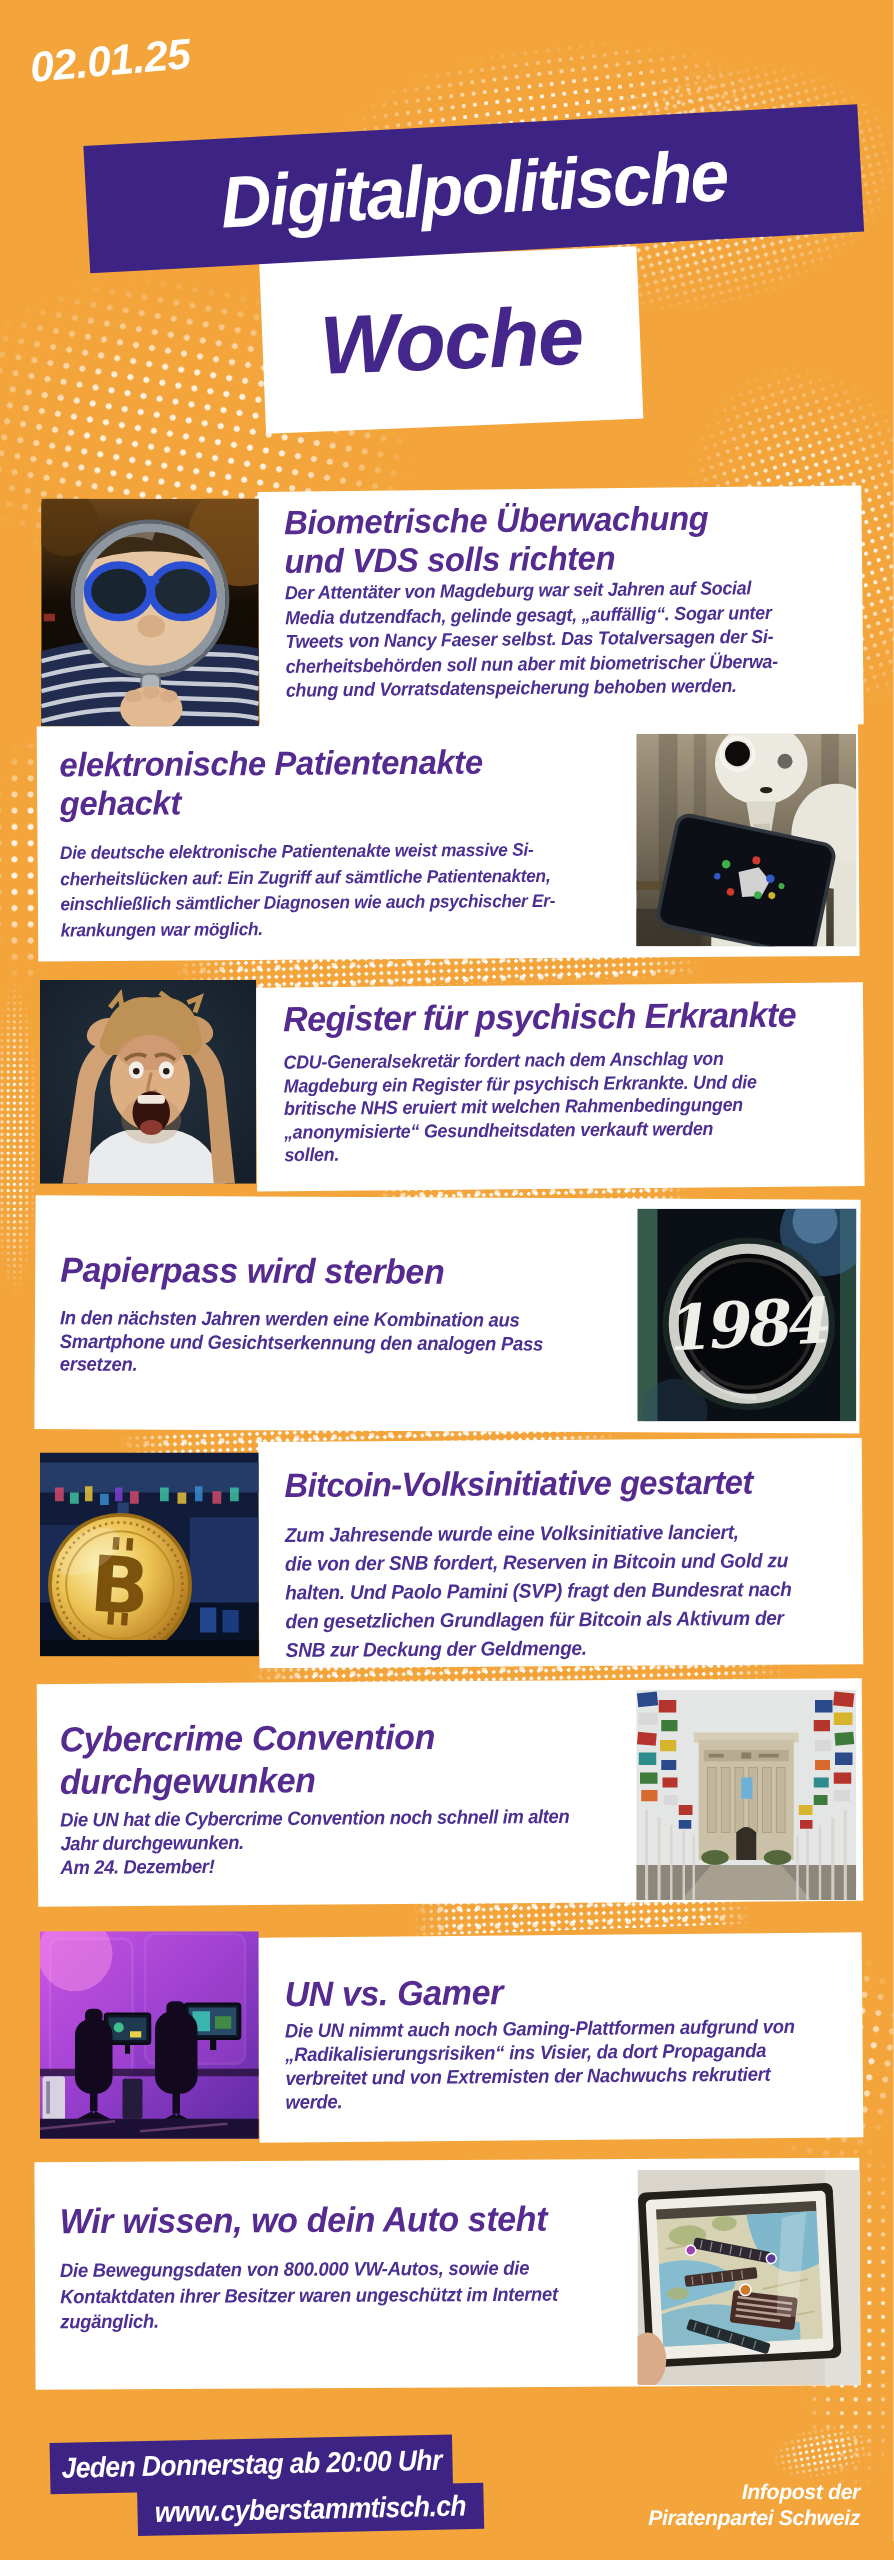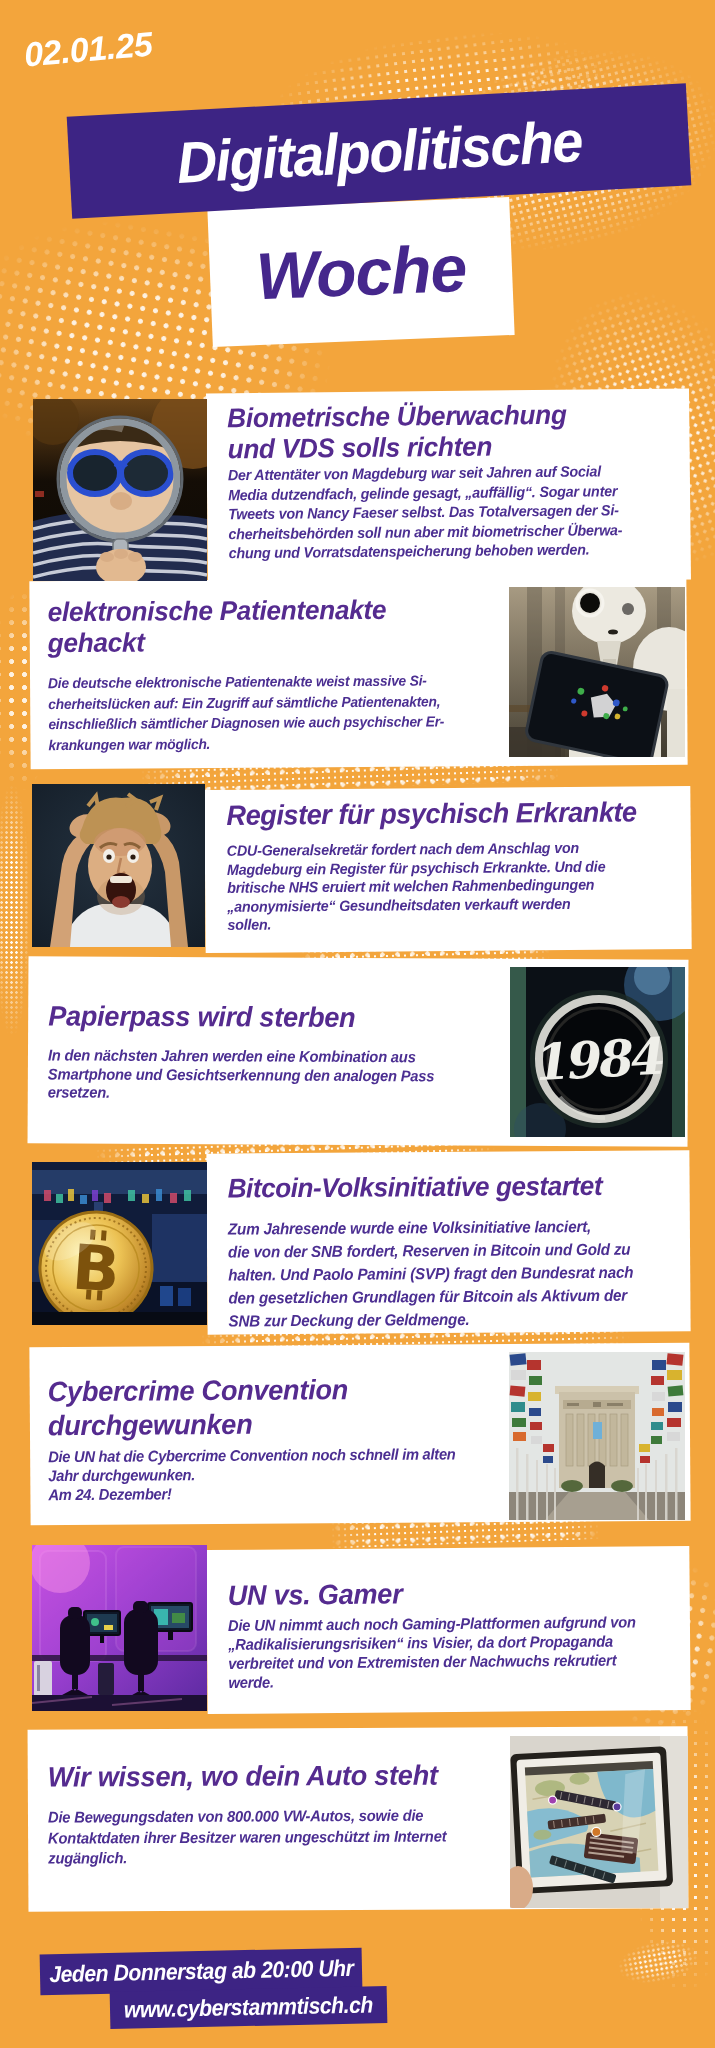--- a/index.html
+++ b/index.html
@@ -469,14 +469,16 @@
       <ellipse cx="8" cy="152" rx="15" ry="22" fill="#d9ab88"></ellipse>
     </svg>
   </div>
 
   <div class="badge" style="left:40px;top:1951px;width:322px;height:41px;transform:rotate(-1.2deg);">
     <span style="font-size:23px;letter-spacing:-.5px;">Jeden Donnerstag ab 20:00 Uhr</span>
   </div>
   <div class="badge" style="left:110px;top:1989px;width:277px;height:37px;transform:rotate(-1.2deg);">
     <span style="font-size:23px;letter-spacing:-.5px;">www.cyberstammtisch.ch</span>
   </div>
+  <div class="credit">Infopost der
+Piratenpartei Schweiz</div>
 
 </div>
 
 </body></html>

